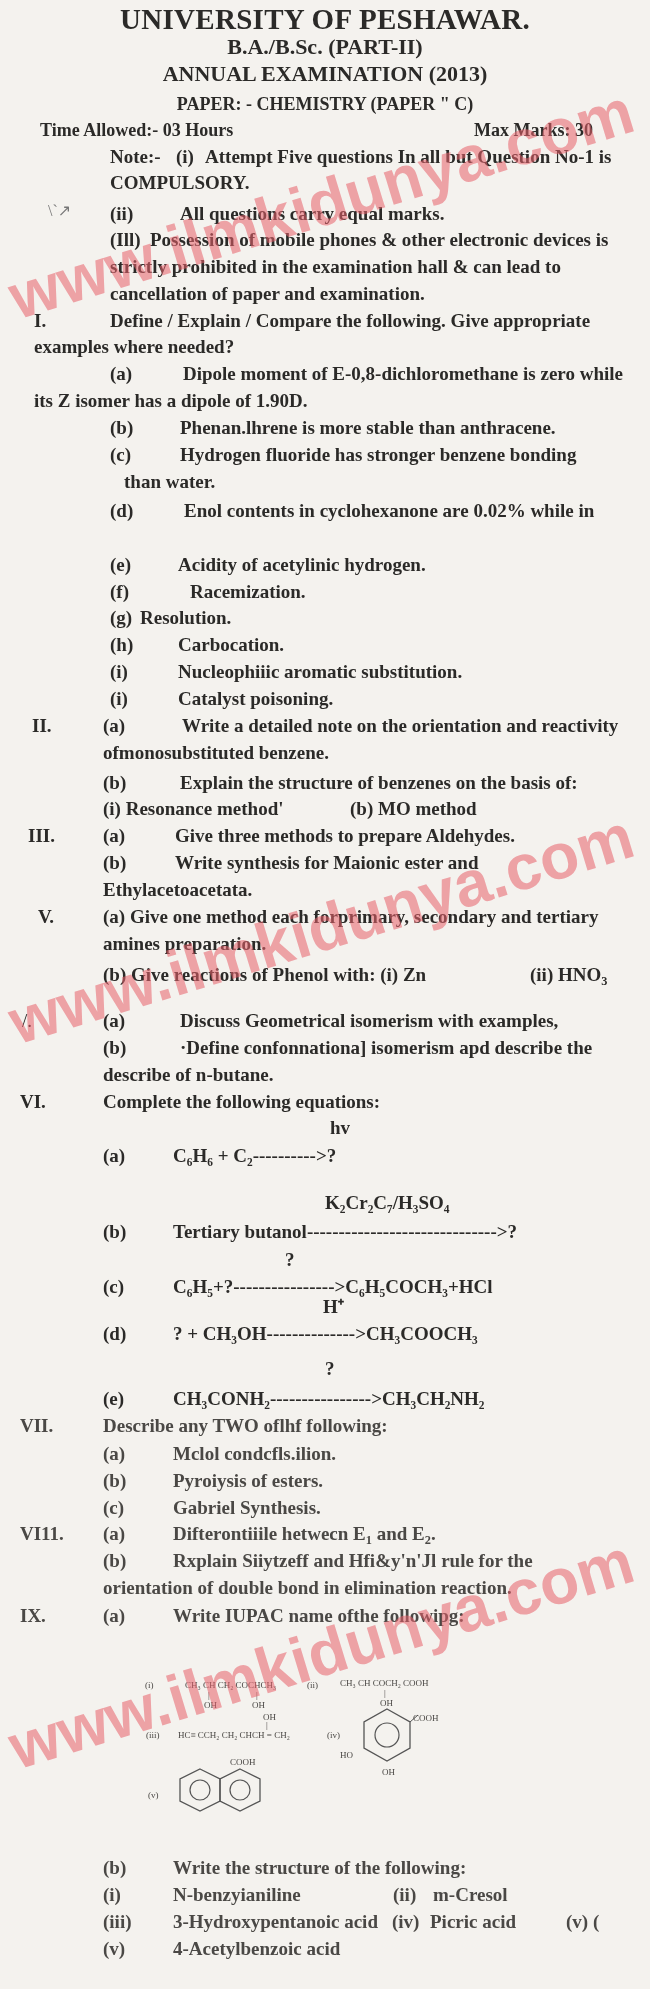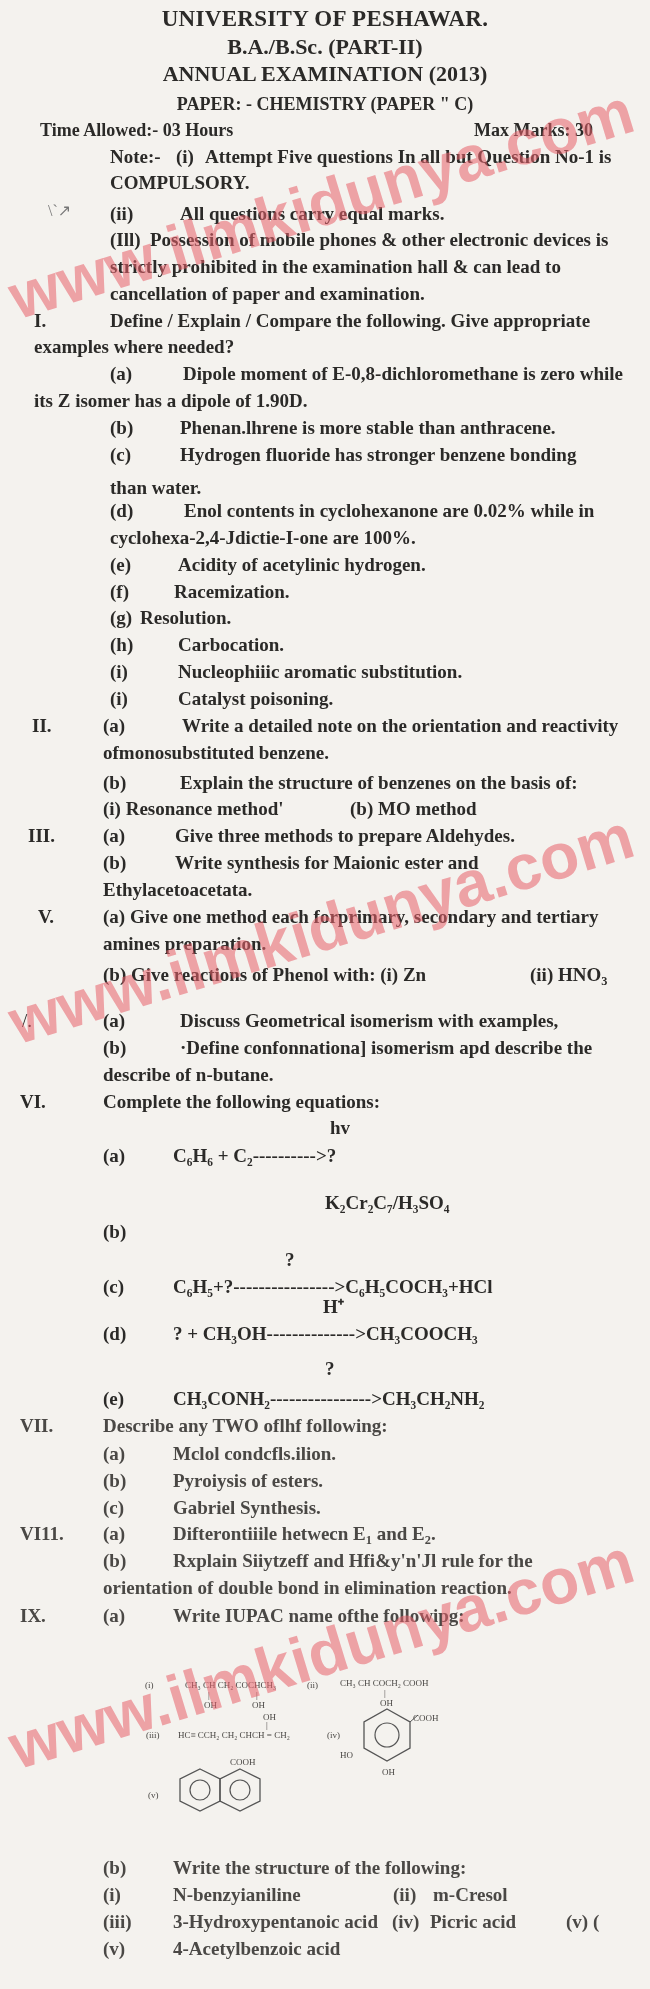--- a/index.html
+++ b/index.html
@@ -6,21 +6,21 @@
   body {
     width:650px; height:1989px; overflow:hidden; position:relative;
     background:#f4f2ee;
     font-family:"Liberation Serif", serif;
     color:#2b2a28;
     font-weight:bold;
   }
   .page { position:absolute; inset:0; }
   .ln { position:absolute; white-space:nowrap; font-size:19px; line-height:22px; }
   .center { left:0; right:0; text-align:center; }
-  .h1 { font-size:23px; letter-spacing:0.3px; }
+  .h1 { font-size:29px; letter-spacing:0.3px; }
   .h2 { font-size:22px; }
   .h4 { font-size:18px; }
   .light { color:#4a4845; font-weight:bold; }
   sub { font-size:0.65em; vertical-align:-0.3em; line-height:0; }
   .wm {
     position:absolute; color:#e8616b; opacity:0.55;
     font-family:"Liberation Sans", sans-serif; font-weight:bold;
     font-size:64px; transform-origin:left bottom; white-space:nowrap;
     pointer-events:none;
   }
@@ -57,31 +57,30 @@
 
   <div class="ln" style="top:363px; left:110px;">(a)</div>
   <div class="ln" style="top:363px; left:183px;">Dipole moment of E-0,8-dichloromethane is zero while</div>
   <div class="ln" style="top:390px; left:34px;">its Z isomer has a dipole of 1.90D.</div>
 
   <div class="ln" style="top:417px; left:110px;">(b)</div>
   <div class="ln" style="top:417px; left:180px;">Phenan.lhrene is more stable than anthracene.</div>
 
   <div class="ln" style="top:444px; left:110px;">(c)</div>
   <div class="ln" style="top:444px; left:180px;">Hydrogen fluoride has stronger benzene bonding</div>
-  <div class="ln" style="top:471px; left:110px;margin-top:6px;">than water.</div>
+  <div class="ln" style="top:471px; left:124px;">than water.</div>
 
   <div class="ln" style="top:500px; left:110px;">(d)</div>
   <div class="ln" style="top:500px; left:184px;">Enol contents in cyclohexanone are 0.02% while in</div>
-  <div class="ln" style="top:527px; left:110px;">cyclohexa-2,4-Jdictie-I-one are 100%.</div>
 
   <div class="ln" style="top:554px; left:110px;">(e)</div>
   <div class="ln" style="top:554px; left:178px;">Acidity of acetylinic hydrogen.</div>
 
   <div class="ln" style="top:581px; left:110px;">(f)</div>
-  <div class="ln" style="top:581px; left:174px;font-family:Liberation Serif, serif;">Racemization.</div>
+  <div class="ln" style="top:581px; left:190px;font-family:Liberation Serif, serif;">Racemization.</div>
 
   <div class="ln" style="top:607px; left:110px;">(g)</div>
   <div class="ln" style="top:607px; left:140px;">Resolution.</div>
 
   <div class="ln" style="top:634px; left:110px;">(h)</div>
   <div class="ln" style="top:634px; left:178px;">Carbocation.</div>
 
   <div class="ln" style="top:661px; left:110px;">(i)</div>
   <div class="ln" style="top:661px; left:178px;">Nucleophiiic aromatic substitution.</div>
 
@@ -120,20 +119,21 @@
 
   <div class="ln" style="top:1091px; left:20px;">VI.</div>
   <div class="ln" style="top:1091px; left:103px;">Complete the following equations:</div>
 
   <div class="ln" style="top:1117px; left:330px;">hv</div>
   <div class="ln" style="top:1145px; left:103px;">(a)</div>
   <div class="ln" style="top:1145px; left:173px;"><span>C₆H₆ + C₂</span><span>----------&gt;</span><span>?</span></div>
 
   <div class="ln" style="top:1192px; left:325px;">K₂Cr₂C₇/H₃SO₄</div>
   <div class="ln" style="top:1221px; left:103px;">(b)</div>
+  <div class="ln" style="top:1221px; left:173px;"><span>Tertiary butanol</span><span>------------------------------&gt;</span><span>?</span></div>
 
   <div class="ln" style="top:1249px; left:285px;">?</div>
   <div class="ln" style="top:1276px; left:103px;">(c)</div>
   <div class="ln" style="top:1276px; left:173px;"><span>C₆H₅+?</span><span>----------------&gt;</span><span>C₆H₅COCH₃+HCl</span></div>
 
   <div class="ln" style="top:1296px; left:323px;">H⁺</div>
   <div class="ln" style="top:1323px; left:103px;">(d)</div>
   <div class="ln" style="top:1323px; left:173px;"><span>? + CH₃OH</span><span>--------------&gt;</span><span>CH₃COOCH₃</span></div>
 
   <div class="ln" style="top:1358px; left:325px;">?</div>

